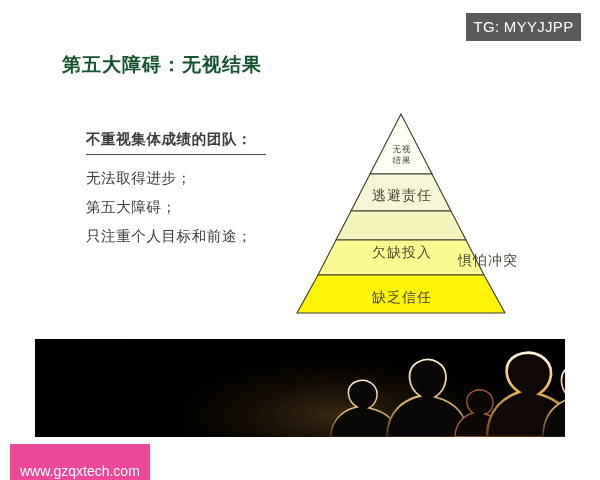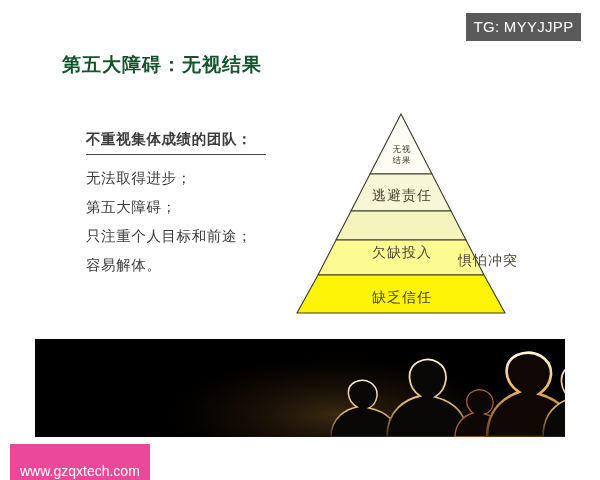--- a/index.html
+++ b/index.html
@@ -134,21 +134,20 @@
 
   <div id="tg-badge">TG: MYYJJPP</div>
 
   <div id="title">第五大障碍：无视结果</div>
 
   <div id="text-block">
     <div class="text-line heading">不重视集体成绩的团队：</div>
     <div class="text-line">无法取得进步；</div>
     <div class="text-line">第五大障碍；</div>
     <div class="text-line">只注重个人目标和前途；</div>
-    <div class="text-line">容易解体。</div>
   </div>
 
   <div id="pyramid">
     <svg width="232" height="212" viewBox="0 0 232 212">
 
       <polygon points="115,6 146,66 84,66" fill="#fdfdf3" stroke="#3c3a2a" stroke-width="1.1"></polygon>
 
       <polygon points="84,66 146,66 165,103 65,103" fill="#f7f7d8" stroke="#3c3a2a" stroke-width="1.1"></polygon>
 
       <polygon points="65,103 165,103 180,132 50,132" fill="#f4f4bd" stroke="#3c3a2a" stroke-width="1.1"></polygon>

